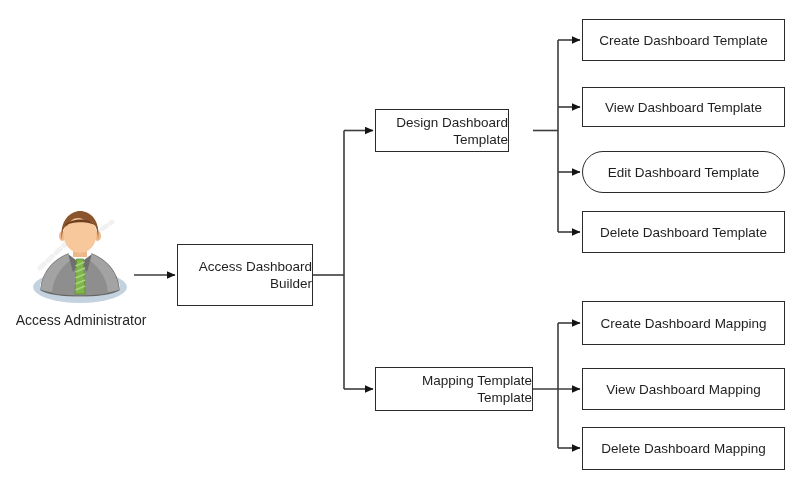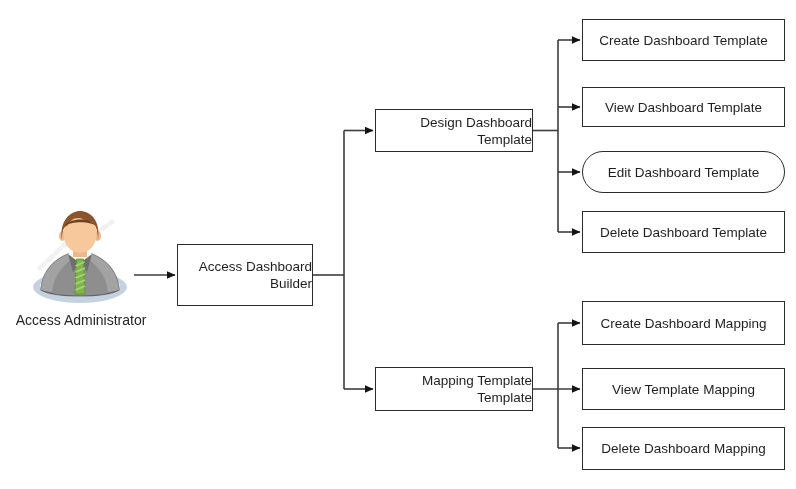--- a/index.html
+++ b/index.html
@@ -17,21 +17,21 @@
     box-sizing:border-box;
     border:1.5px solid #2b2b2b;
     background:#ffffff;
     display:flex;align-items:center;justify-content:center;
     text-align:right;
     font-size:13.5px;
     line-height:17px;
     padding:2px 0;
   }
   .node-access{left:177px;top:244px;width:136px;height:62px;}
-  .node-design{left:375px;top:109px;width:158px;height:43px;}
+  .node-design{left:375px;top:109px;width:134px;height:43px;}
   .node-mapping{left:375px;top:367px;width:158px;height:44px;}
   .leaf{left:582px;width:203px;}
   .leaf-r1{top:19px;height:42px;}
   .leaf-r2{top:87px;height:40px;}
   .leaf-r3{top:151px;height:42px;border-radius:21px;}
   .leaf-r4{top:211px;height:42px;}
   .leaf-r5{top:301px;height:44px;}
   .leaf-r6{top:368px;height:42px;}
   .leaf-r7{top:427px;height:43px;}
   .actor{position:absolute;left:6px;top:210px;width:150px;text-align:center;}
@@ -137,19 +137,19 @@
     <span>Edit Dashboard Template</span>
   </div>
   <div class="node leaf leaf-r4">
     <span>Delete Dashboard Template</span>
   </div>
 
   <div class="node leaf leaf-r5">
     <span>Create Dashboard Mapping</span>
   </div>
   <div class="node leaf leaf-r6">
-    <span>View Template Mapping</span>
+    <span>View Dashboard Mapping</span>
   </div>
   <div class="node leaf leaf-r7">
     <span>Delete Dashboard Mapping</span>
   </div>
 
 </div>
 
 </body></html>

